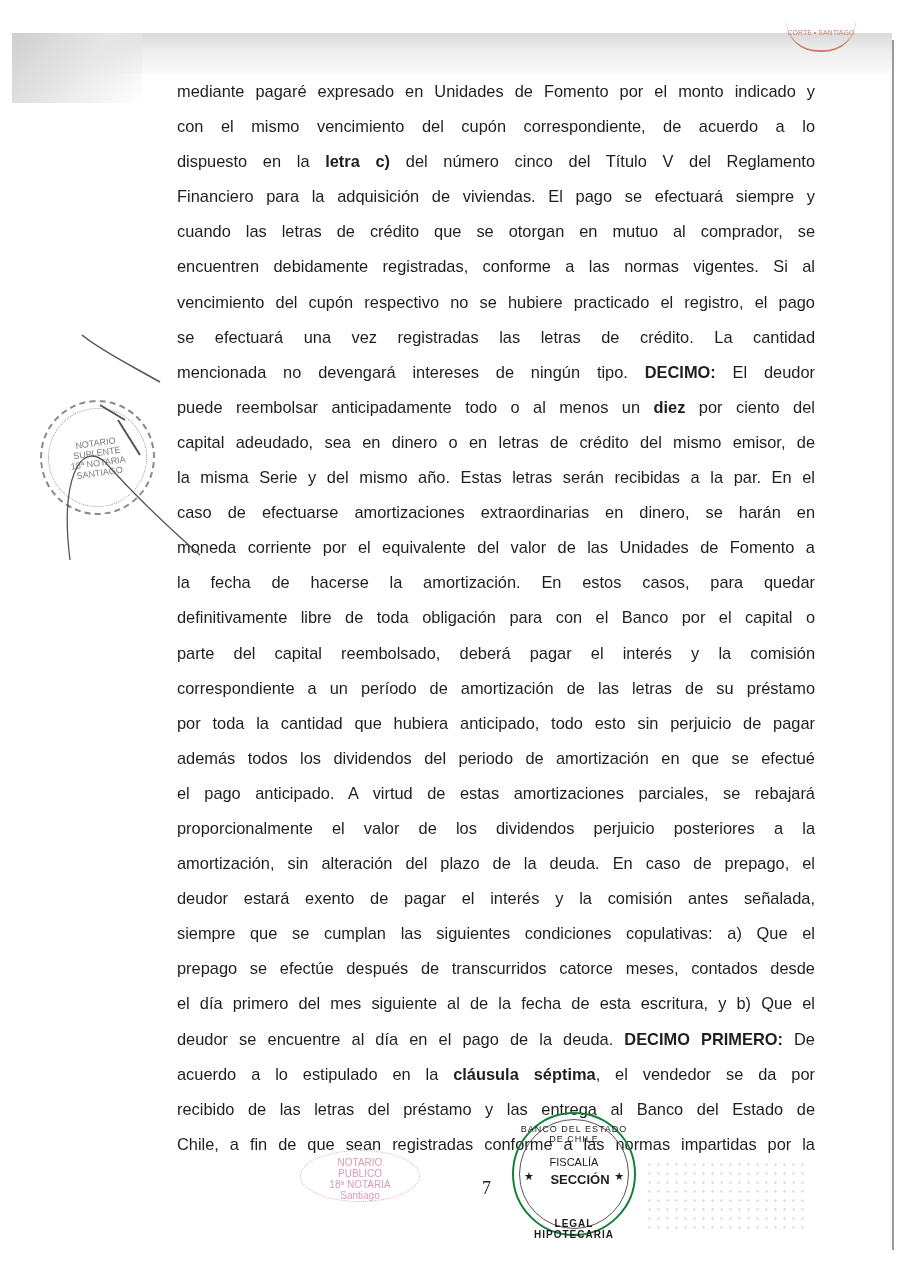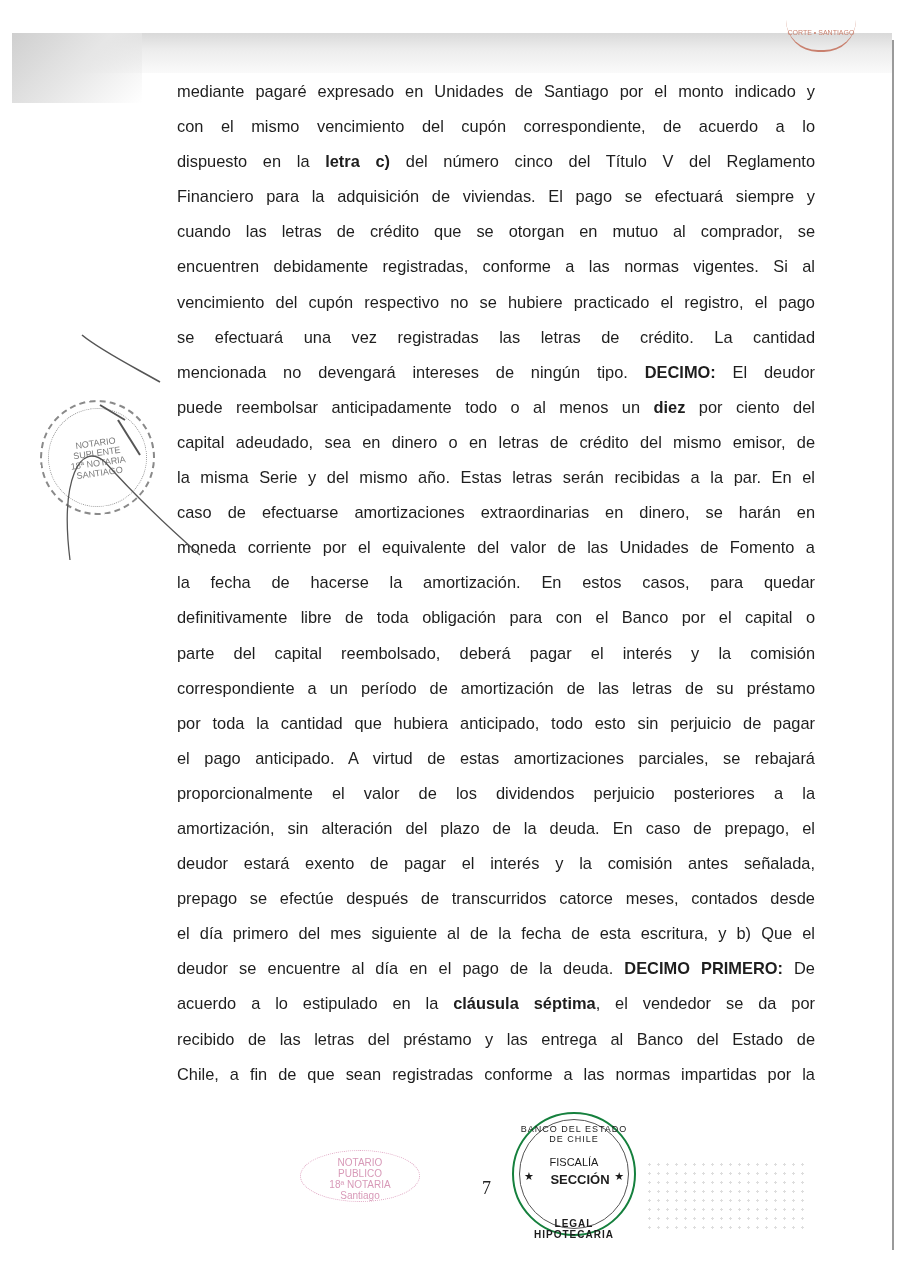--- a/index.html
+++ b/index.html
@@ -80,43 +80,45 @@
 <div class="scan-top"></div>
 <div class="paper-edge"></div>
 <div class="paper-shadow"></div>
 <div class="right-border"></div>
 
 <div class="stamp-top-right">
   <span>CORTE • SANTIAGO</span>
 </div>
 
 <div class="doc-text" id="doc-text">
-    <div class="line"><span>mediante pagaré expresado en Unidades de Santiago por el monto indicado y</span></div>
+    <div class="line"><span>mediante pagaré expresado en Unidades de Fomento por el monto indicado y</span></div>
     <div class="line"><span>con el mismo vencimiento del cupón correspondiente, de acuerdo a lo</span></div>
     <div class="line"><span>dispuesto en la </span><span class="bold">letra c)</span><span> del número cinco del Título V del Reglamento</span></div>
     <div class="line"><span>Financiero para la adquisición de viviendas. El pago se efectuará siempre y</span></div>
     <div class="line"><span>cuando las letras de crédito que se otorgan en mutuo al comprador, se</span></div>
     <div class="line"><span>encuentren debidamente registradas, conforme a las normas vigentes. Si al</span></div>
     <div class="line"><span>vencimiento del cupón respectivo no se hubiere practicado el registro, el pago</span></div>
     <div class="line"><span>se efectuará una vez registradas las letras de crédito. La cantidad</span></div>
     <div class="line"><span>mencionada no devengará intereses de ningún tipo. </span><span class="ul">DECIMO:</span><span> El deudor</span></div>
     <div class="line"><span>puede reembolsar anticipadamente todo o al menos un </span><span class="bold">diez</span><span> por ciento del</span></div>
     <div class="line"><span>capital adeudado, sea en dinero o en letras de crédito del mismo emisor, de</span></div>
     <div class="line"><span>la misma Serie y del mismo año. Estas letras serán recibidas a la par.  En el</span></div>
     <div class="line"><span>caso de efectuarse amortizaciones extraordinarias en dinero, se harán en</span></div>
     <div class="line"><span>moneda corriente por el equivalente del valor de las Unidades de Fomento a</span></div>
     <div class="line"><span>la fecha de hacerse la amortización. En estos casos, para quedar</span></div>
     <div class="line"><span>definitivamente libre de toda obligación para con el Banco por el capital o</span></div>
     <div class="line"><span>parte del capital reembolsado, deberá pagar el interés y la comisión</span></div>
     <div class="line"><span>correspondiente a un período de amortización de las letras de su préstamo</span></div>
     <div class="line"><span>por toda la cantidad que hubiera anticipado, todo esto sin perjuicio de pagar</span></div>
+    <div class="line"><span>además todos los dividendos del periodo de amortización en que se efectué</span></div>
     <div class="line"><span>el pago anticipado. A virtud de estas amortizaciones parciales, se rebajará</span></div>
     <div class="line"><span>proporcionalmente el valor de los dividendos perjuicio posteriores a la</span></div>
     <div class="line"><span>amortización, sin alteración del plazo de la deuda. En caso de prepago, el</span></div>
     <div class="line"><span>deudor estará exento de pagar el interés y la comisión antes señalada,</span></div>
+    <div class="line"><span>siempre que se cumplan las siguientes condiciones copulativas: a) Que el</span></div>
     <div class="line"><span>prepago se efectúe después de transcurridos catorce meses, contados desde</span></div>
     <div class="line"><span>el día primero del mes siguiente al de la fecha de esta escritura, y b) Que el</span></div>
     <div class="line"><span>deudor se encuentre al día en el pago de la deuda. </span><span class="ul">DECIMO PRIMERO:</span><span> De</span></div>
     <div class="line"><span>acuerdo a lo estipulado en la </span><span class="bold">cláusula séptima</span><span>, el vendedor se da por</span></div>
     <div class="line"><span>recibido de las letras del préstamo y las entrega al Banco del Estado de</span></div>
     <div class="line"><span>Chile, a fin de que sean registradas conforme a las normas impartidas por la</span></div>
   </div>
 
 <div class="stamp-left">
   <div class="ring"></div>

